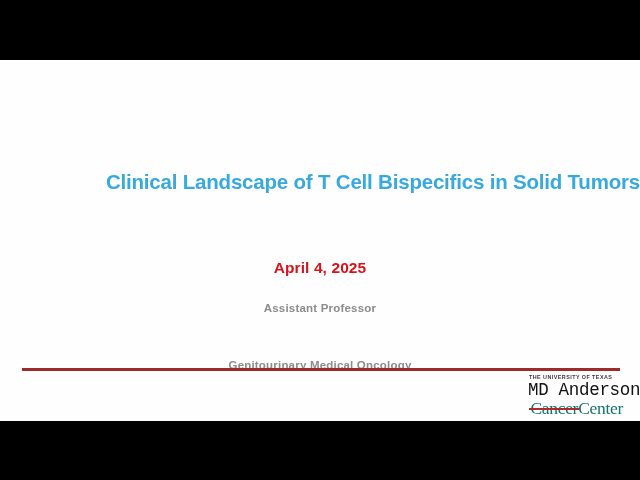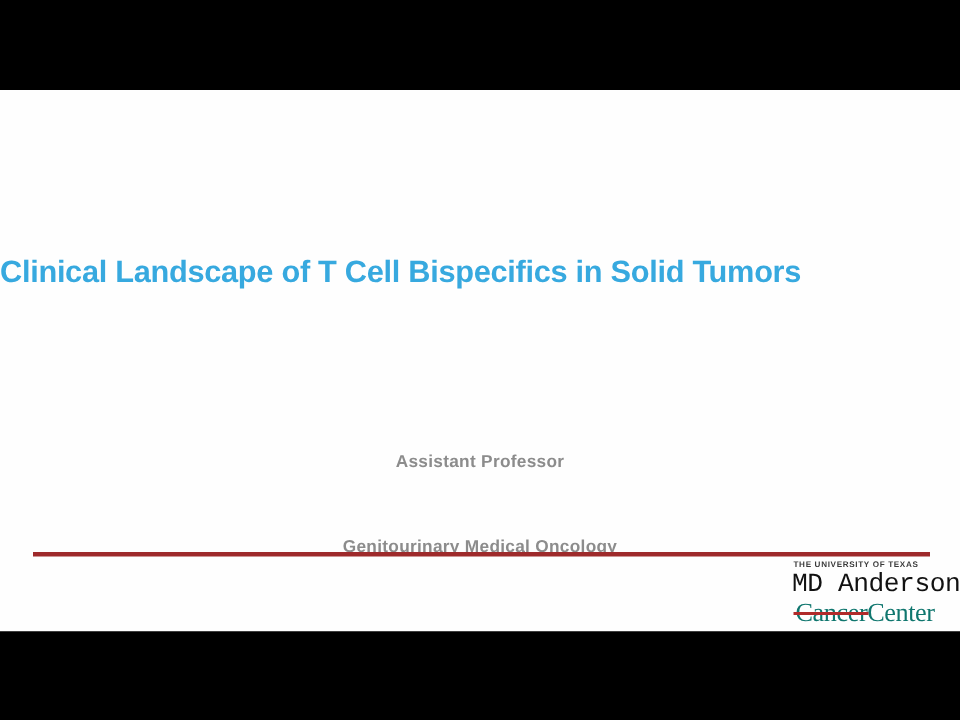--- a/index.html
+++ b/index.html
@@ -36,21 +36,21 @@
     height: 361px;
     background: #fefefe;
     overflow: hidden;
   }
 
   .slide-title {
     position: absolute;
     left: 0;
     top: 110px;
     width: 640px;
-    text-align: left;
+    text-align: right;
     font-size: 20.5px;
     font-weight: bold;
     letter-spacing: -0.2px;
     color: #37a9df;
     white-space: nowrap;
   }
 
   .slide-date {
     position: absolute;
     left: 0;
@@ -157,20 +157,21 @@
 <body>
 
 <div class="viewer">
 
   <div class="letterbox letterbox-top"></div>
 
   <div class="slide">
 
     <div class="slide-title">Clinical Landscape of T Cell Bispecifics in Solid Tumors</div>
 
+    <div class="slide-date">April 4, 2025</div>
 
     <div class="presenter-block">
       <div class="presenter-role">Assistant Professor</div>
       <div class="presenter-dept">Genitourinary Medical Oncology</div>
     </div>
 
     <div class="rule"></div>
 
     <div class="logo">
       <div class="logo-univ">THE UNIVERSITY OF TEXAS</div>

